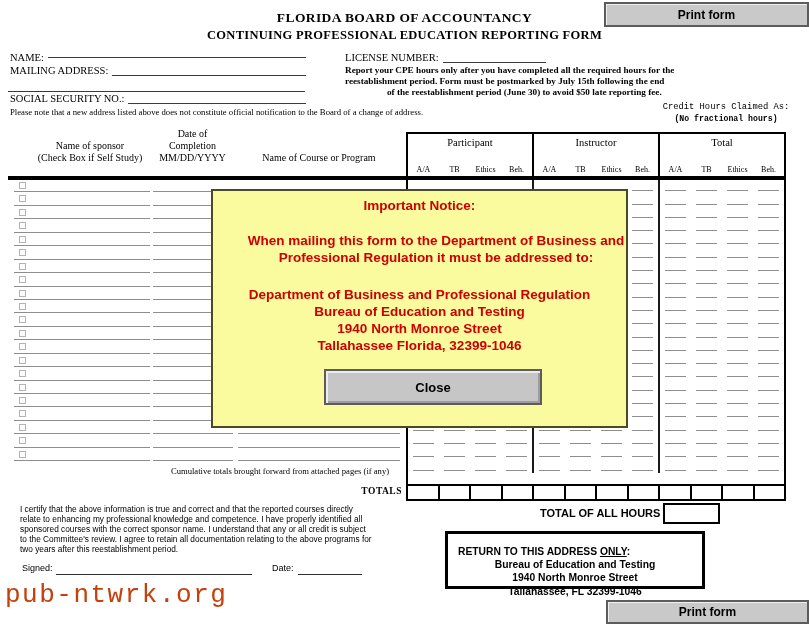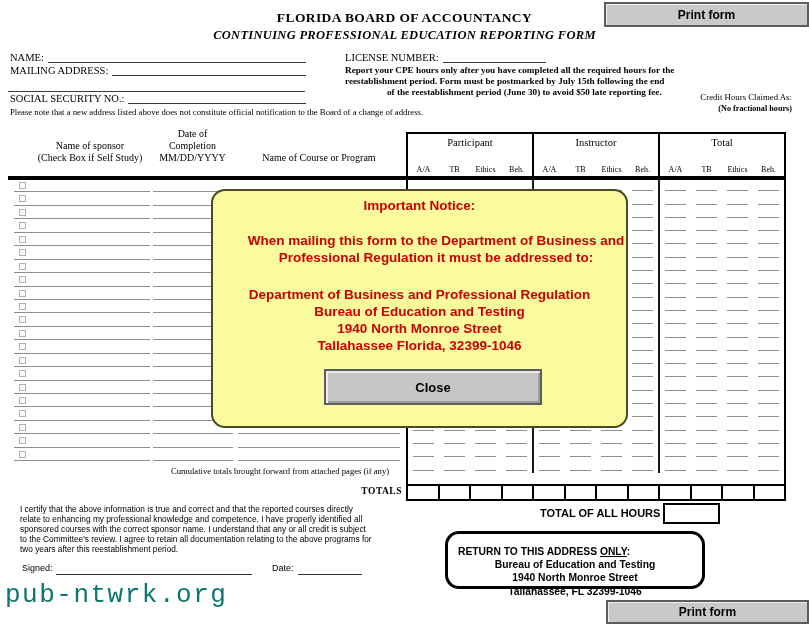--- a/index.html
+++ b/index.html
@@ -1,42 +1,42 @@
 <!DOCTYPE html>
 <html><head>
 <meta charset="utf-8">
 <style>
   html,body{margin:0;padding:0;background:#fff;}
   .page{position:relative;width:809px;height:625px;background:#fff;overflow:hidden;
         font-family:"Liberation Serif",serif;color:#000;}
   .abs{position:absolute;}
-  .sans{font-family:"Liberation Sans",sans-serif;border-radius:14px;}
+  .sans{font-family:"Liberation Sans",sans-serif;}
   .mono{font-family:"Liberation Mono",monospace;}
   *{box-sizing:border-box;}
 
   
   .title1{left:0;top:10px;width:809px;text-align:center;font-size:13.5px;font-weight:bold;letter-spacing:.4px;}
-  .title2{left:0;top:28px;width:809px;text-align:center;font-size:12.5px;font-weight:bold;letter-spacing:.3px;font-style:italic;}
+  .title2{left:0;top:28px;width:809px;text-align:center;font-size:12.5px;font-weight:bold;letter-spacing:.3px;}
 
   
   .printbtn{background:#c9c9c9;border:2px solid #5c5c5c;box-shadow:inset 1px 1px 0 #efefef;
             font-family:"Liberation Sans",sans-serif;font-weight:bold;font-size:12px;
             display:flex;align-items:center;justify-content:center;cursor:pointer;}
   .printbtn.top{left:604px;top:2px;width:205px;height:25px;}
   .printbtn.bottom{left:606px;top:600px;width:203px;height:24px;}
 
   
   .frow{font-size:10.5px;display:flex;}
   .frow .lbl{white-space:nowrap;}
   .frow .line{flex:1;border-bottom:1px solid #3a3a3a;margin-left:4px;}
   .soloLine{border-bottom:1px solid #3a3a3a;}
   .cpe{left:345px;top:65px;width:392px;font-size:9.2px;font-weight:bold;line-height:11px;}
   .cpe .l3{padding-left:42px;}
   .addrnote{left:10px;top:107px;font-size:8.7px;}
-  .credit{left:660px;top:92px;width:132px;text-align:right;font-size:8.8px;line-height:11px;}
+  .credit{left:660px;top:102px;width:132px;text-align:center;font-size:8.8px;line-height:11px;font-family:Liberation Mono, monospace;}
   .credit .nf{font-weight:bold;font-size:8.2px;}
 
   
   .colhead{font-size:10px;line-height:12px;text-align:center;}
   .thickline{left:8px;top:176px;width:398px;height:4px;background:#000;}
 
   
   .lrows{left:8px;top:180px;width:398px;height:283px;}
   .lrow{position:relative;height:13.45px;}
   .cb{position:absolute;left:11px;top:2px;width:7px;height:7px;border:1px solid #b3b3b3;background:#fcfcfc;}
@@ -67,21 +67,21 @@
   .cert{left:20px;top:505px;width:352px;font-size:8.3px;line-height:9.9px;}
   .signrow{left:22px;top:563px;width:345px;height:14px;font-size:9px;}
   .sline{position:absolute;border-bottom:1.4px solid #2e2e2e;bottom:2px;}
   .tah-lbl{left:540px;top:507px;font-size:11px;font-weight:bold;}
   .tah-box{left:663px;top:503px;width:57px;height:21px;border:2px solid #000;background:#fff;}
   .retbox{left:445px;top:531px;width:260px;height:58px;border:3px solid #000;
           font-size:10.3px;line-height:13.2px;font-weight:bold;padding-top:11px;}
   .retbox .r1{padding-left:10px;}
   .retbox .rc{text-align:center;}
   .retbox u{text-decoration:underline;}
-  .watermark{left:5px;top:580px;font-size:26px;color:#0f766e;letter-spacing:1.5px;}
+  .watermark{left:5px;top:580px;font-size:26px;color:#c2410c;letter-spacing:1.5px;}
 
   
   .modal{left:211px;top:189px;width:417px;height:239px;background:#fafa9e;border:2px solid #4a4a24;
          z-index:10;color:#cc0000;font-weight:bold;text-align:center;}
   .modal .mtitle{margin-top:7px;font-size:13.5px;}
   .modal .mpara{margin-top:19px;font-size:13.5px;line-height:17px;padding-left:33px;}
   .modal .maddr{margin-top:20px;font-size:13.5px;line-height:17px;}
   .closebtn{position:absolute;left:111px;top:178px;width:218px;height:36px;background:#c6c6c6;
             border:2px solid #5c5c5c;box-shadow:inset 2px 2px 0 #ececec, inset -2px -2px 0 #9d9d9d;
             color:#000;font-weight:bold;font-size:13px;display:flex;align-items:center;justify-content:center;cursor:pointer;}
@@ -91,21 +91,21 @@
 
 <div class="page">
 
   <div class="abs title1">FLORIDA BOARD OF ACCOUNTANCY</div>
   <div class="abs title2">CONTINUING PROFESSIONAL EDUCATION REPORTING FORM</div>
 
   <div class="abs printbtn top">
     <span>Print form</span>
   </div>
 
-  <div class="abs frow" style="left:10px;top:52px;width:296px;">
+  <div class="abs frow" style="left:10px;top:52px;width:296px;align-items:center;">
     <span class="lbl">NAME:</span>
     <span class="line"></span>
   </div>
   <div class="abs frow" style="left:345px;top:52px;width:201px;">
     <span class="lbl">LICENSE  NUMBER:</span>
     <span class="line"></span>
   </div>
   <div class="abs frow" style="left:10px;top:65px;width:296px;">
     <span class="lbl">MAILING ADDRESS:</span>
     <span class="line"></span>

